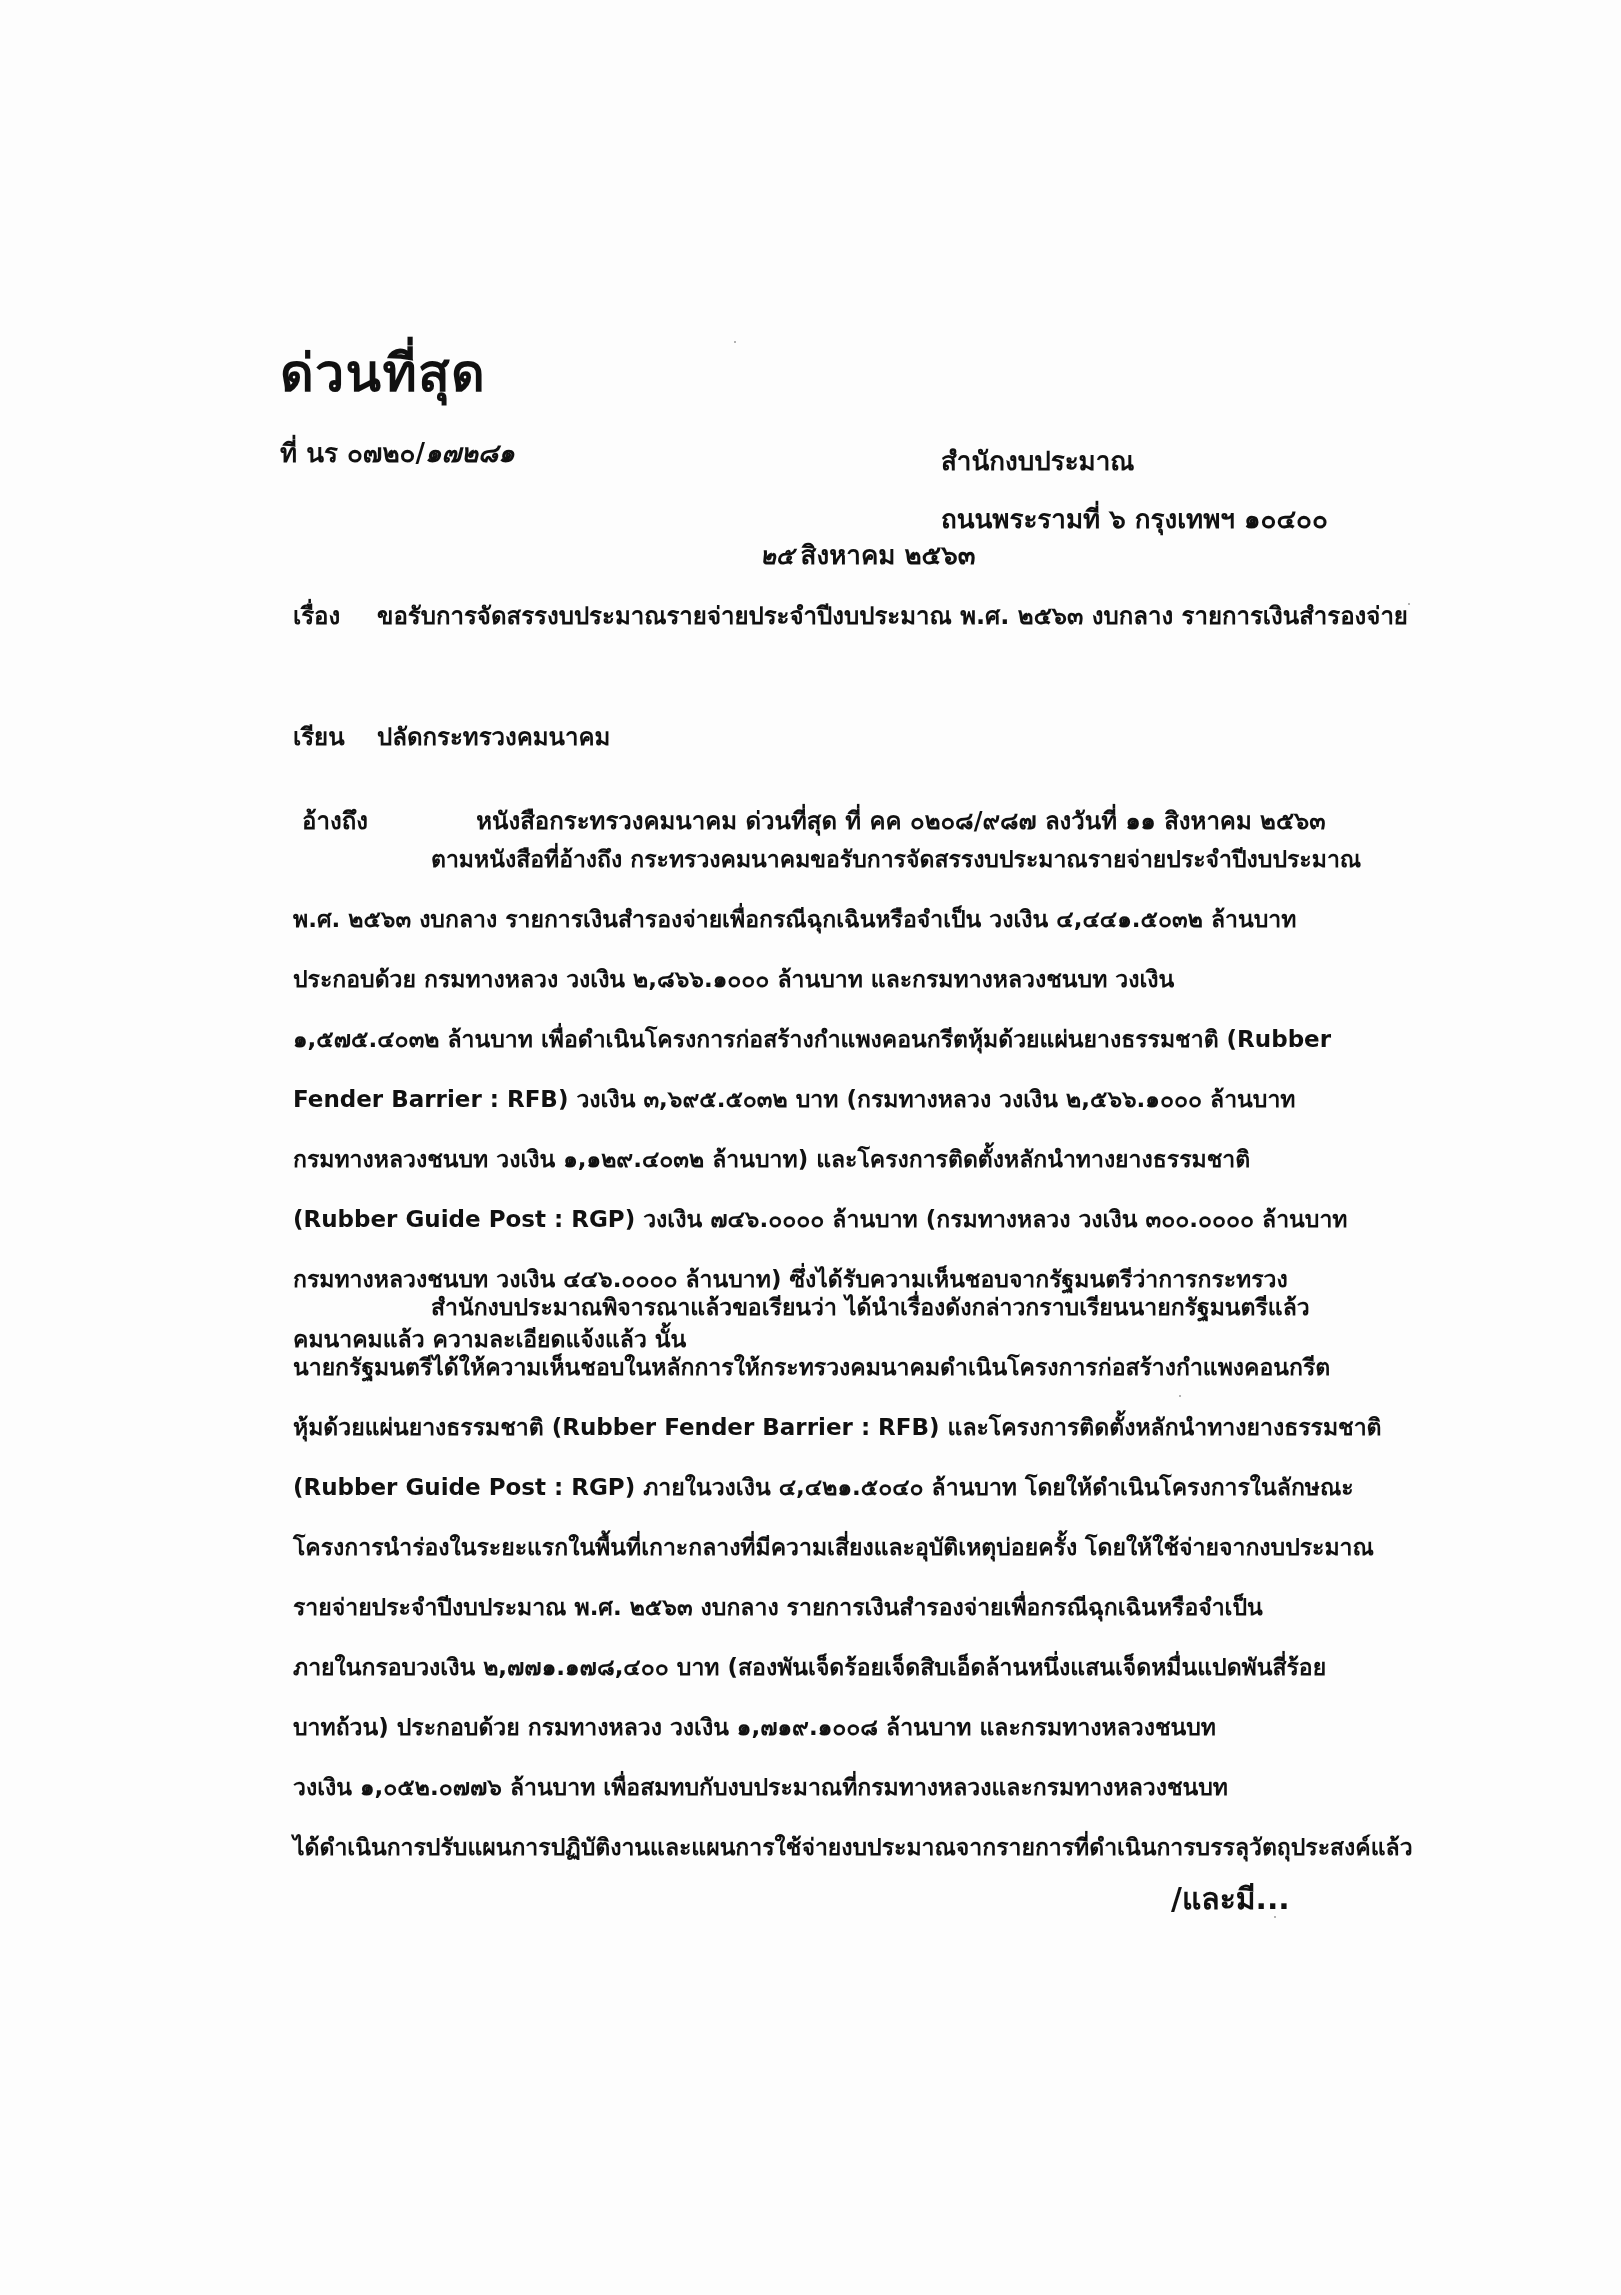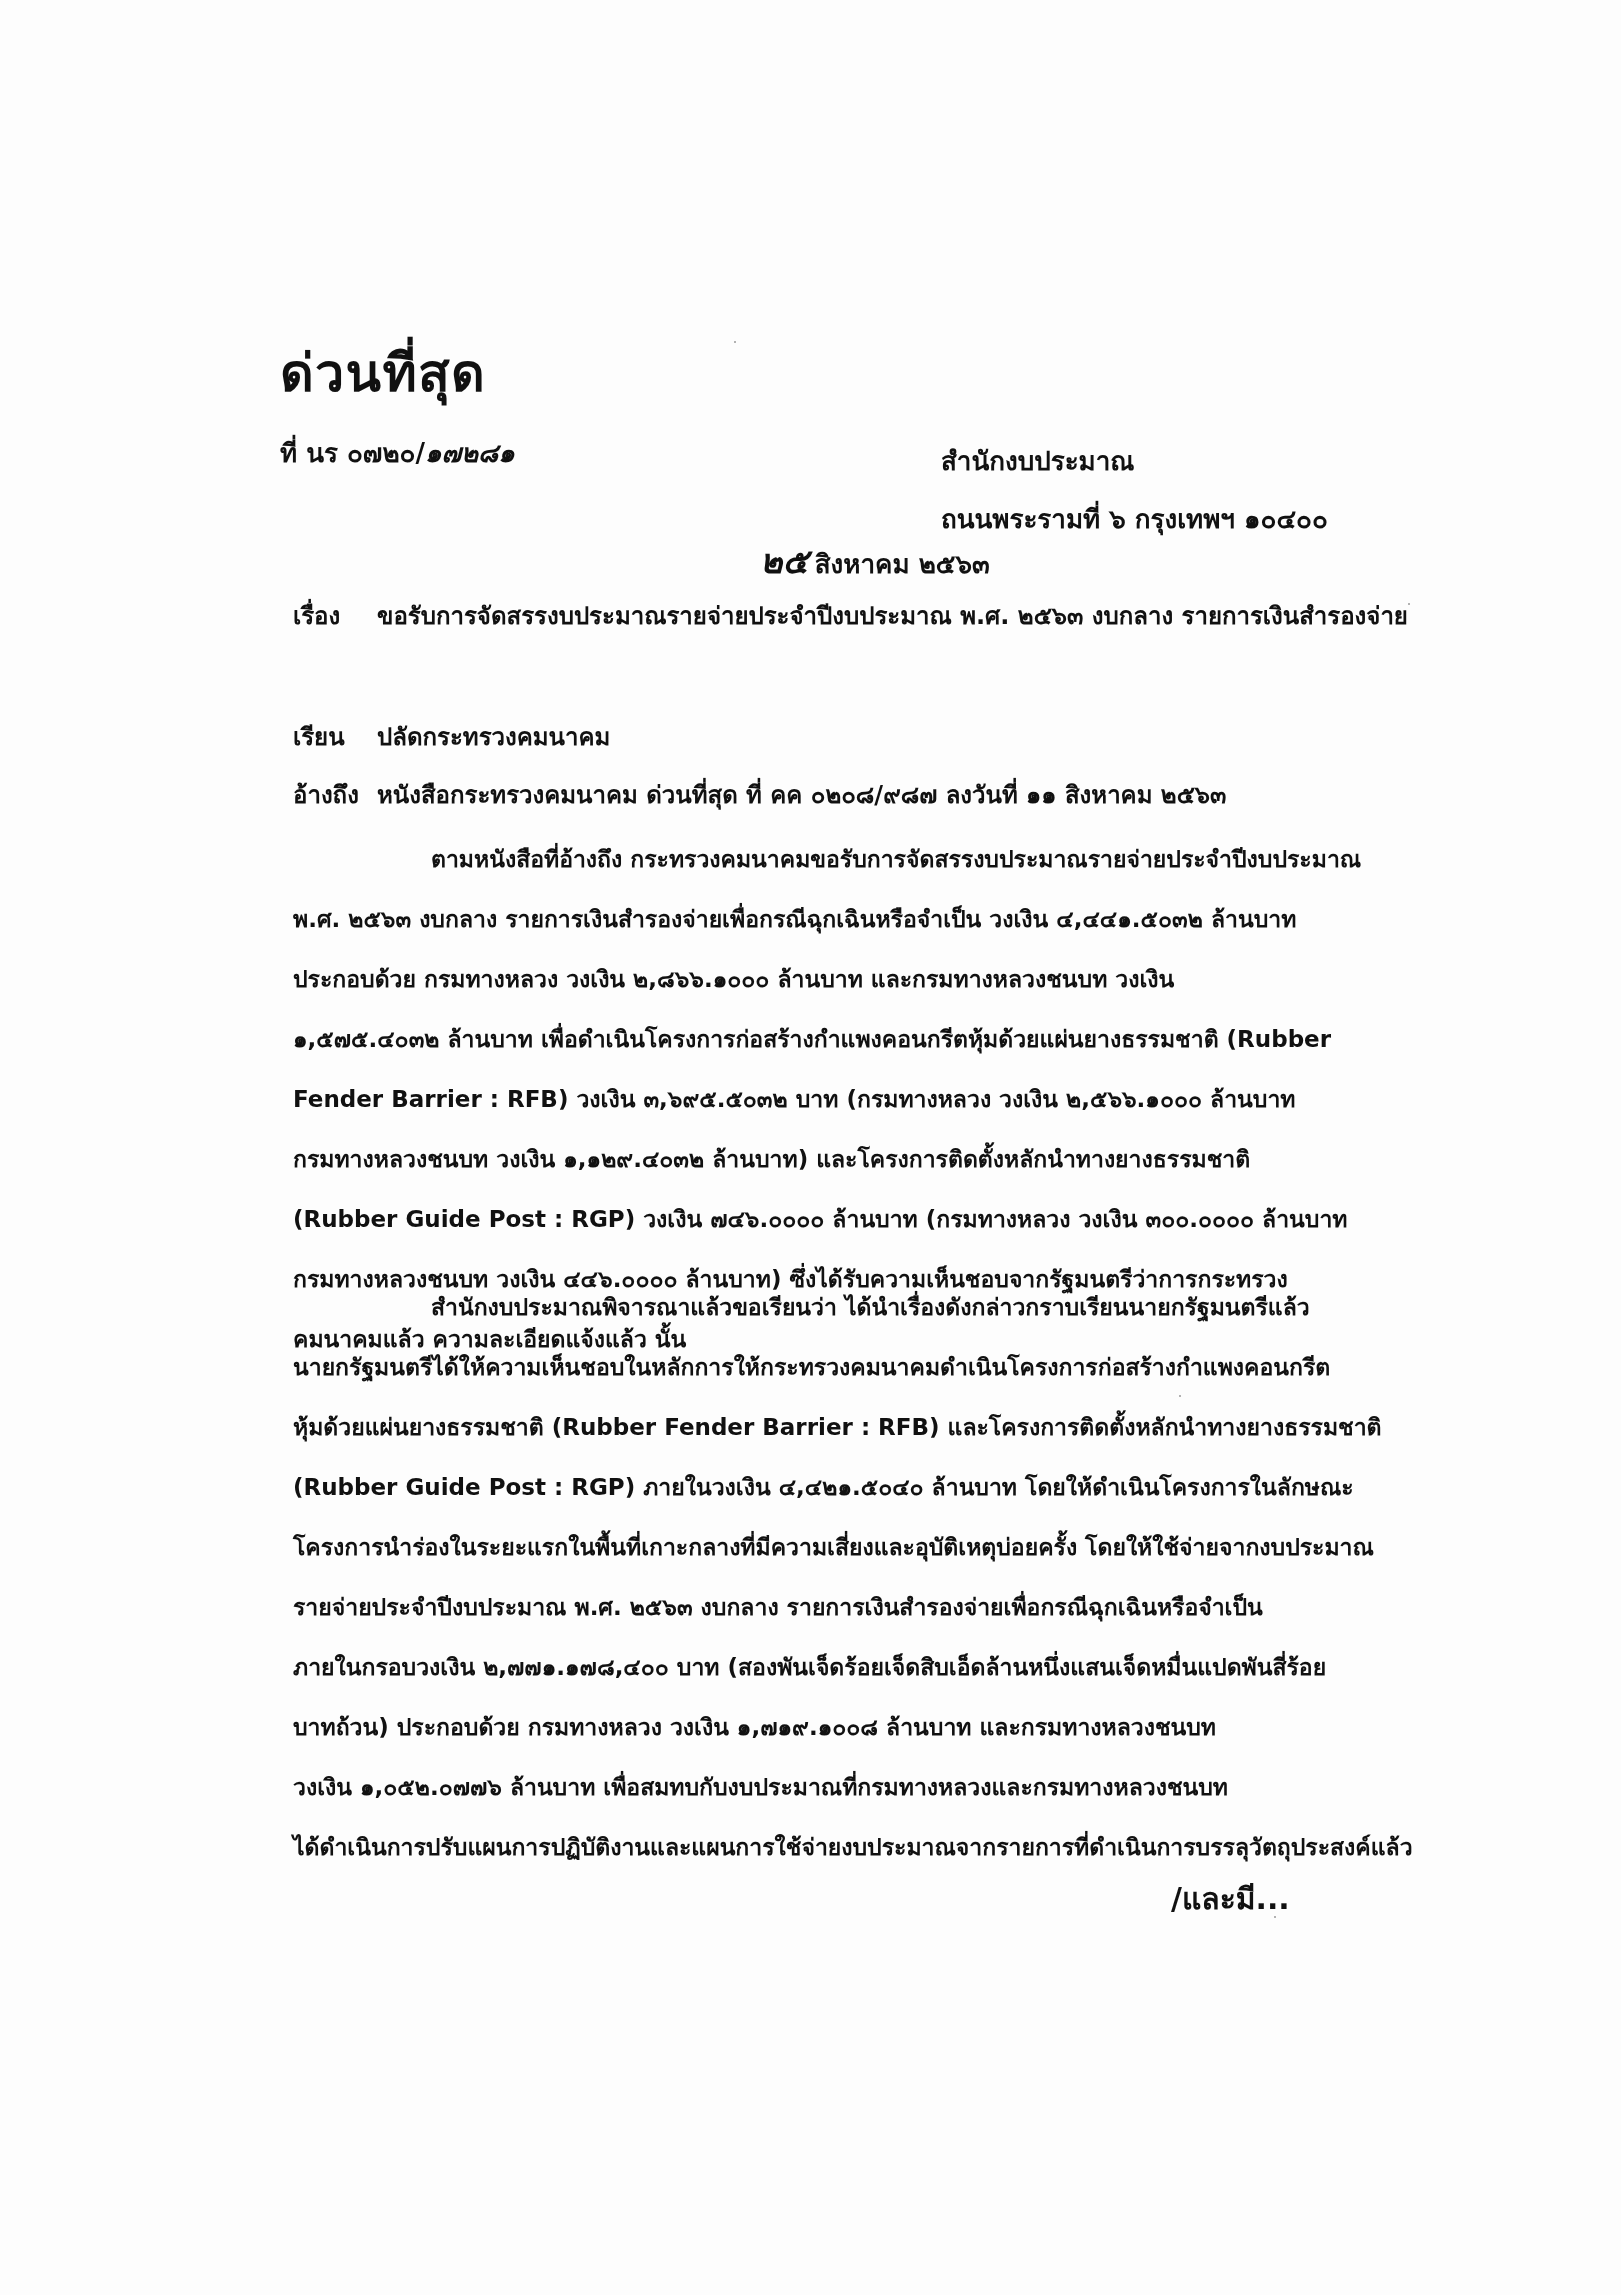--- a/index.html
+++ b/index.html
@@ -51,42 +51,42 @@
       font-weight: bold;
     }
     .date {
       position: absolute;
       left: 760px;
       top: 534px;
       font-size: 26px;
       font-weight: bold;
     }
     .date .day {
-      font-size: 34px;
+      font-size: 24px;
       font-style: italic;
       margin-right: 6.6px;
     }
     .field {
       position: absolute;
       left: 293px;
       font-size: 24px;
       line-height: 59px;
       font-weight: bold;
       display: flex;
     }
     .field .lbl {
       width: 84px;
       flex: 0 0 84px;
     }
     .field .val {
       width: 1048px;
     }
     .subject { top: 587px; }
     .to { top: 708px; }
-    .ref { top: 766px; }
+    .ref { top: 792px; text-align: center; }
     .para {
       position: absolute;
       left: 293px;
       width: 1061px;
       font-size: 23px;
       line-height: 60px;
       font-weight: bold;
       text-align: justify;
     }
     .para .line {

